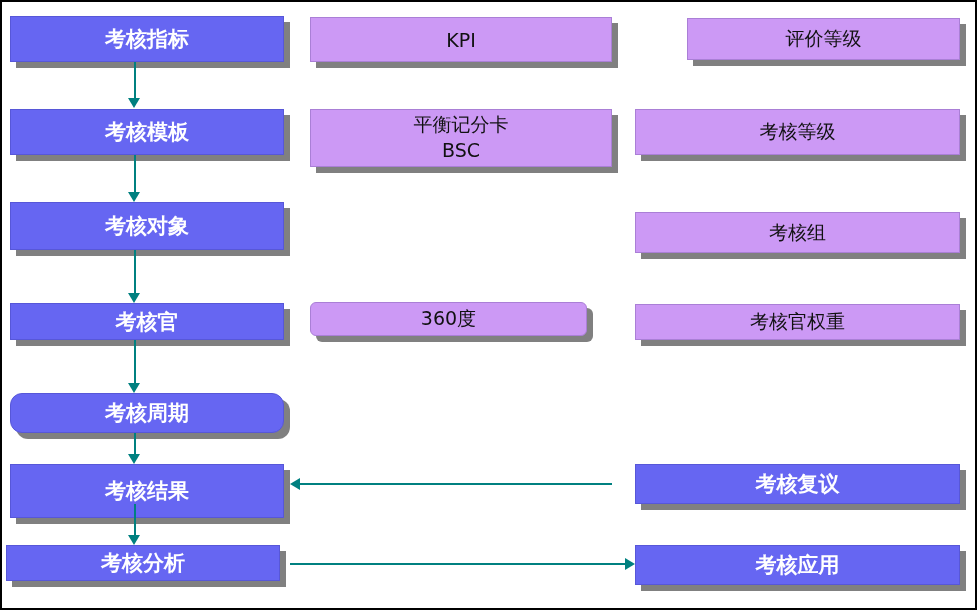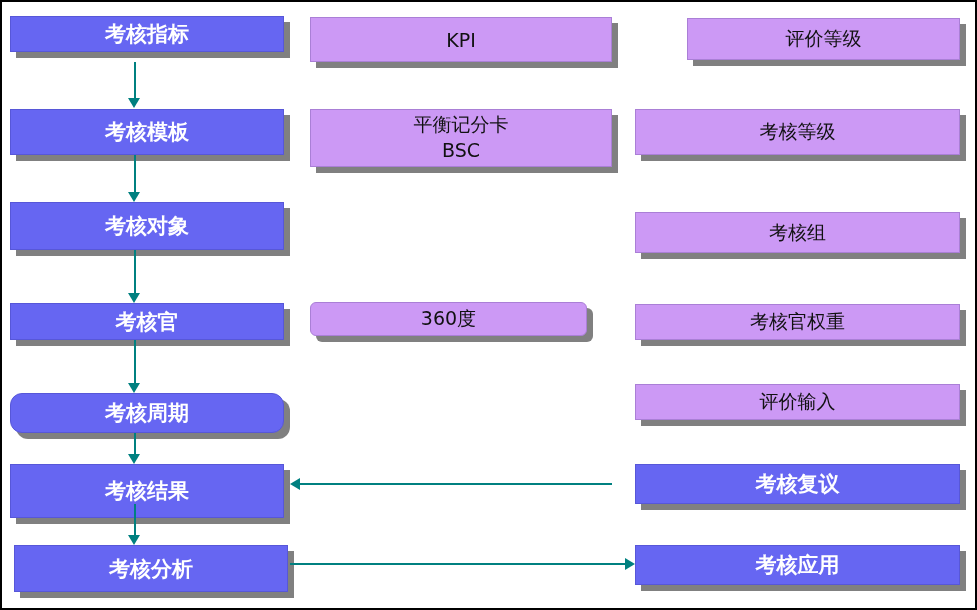--- a/index.html
+++ b/index.html
@@ -36,27 +36,27 @@
   .box.light {
     background: #CC99F5;
     border: 1px solid #aa7fd6;
     color: #111111;
     font-weight: normal;
     font-size: 19px;
   }
   .two-line { white-space: pre-line; line-height: 1.35; }
 
   
-  #n-step-0 { left: 8px;  top: 14px;  width: 274px; height: 36px; }
+  #n-step-0 { left: 8px;  top: 14px;  width: 274px; height: 46px; }
   #n-step-1 { left: 8px;  top: 107px; width: 274px; height: 46px; }
   #n-step-2 { left: 8px;  top: 200px; width: 274px; height: 48px; }
   #n-step-3 { left: 8px;  top: 301px; width: 274px; height: 37px; }
   #n-step-4 { left: 8px;  top: 391px; width: 274px; height: 40px; border-radius: 12px; }
   #n-step-5 { left: 8px;  top: 462px; width: 274px; height: 54px; }
-  #n-step-6 { left: 12px;  top: 543px; width: 274px; height: 47px; }
+  #n-step-6 { left: 4px;  top: 543px; width: 274px; height: 36px; }
 
   
   #n-kpi { left: 308px; top: 15px;  width: 302px; height: 45px; }
   #n-bsc { left: 308px; top: 107px; width: 302px; height: 58px; }
   #n-360 { left: 308px; top: 300px; width: 277px; height: 34px; border-radius: 6px; }
 
   
   #n-cfg-0 { left: 685px; top: 16px;  width: 273px; height: 42px; }
   #n-cfg-1 { left: 633px; top: 107px; width: 325px; height: 46px; }
   #n-cfg-2 { left: 633px; top: 210px; width: 325px; height: 41px; }
@@ -129,21 +129,20 @@
 
   <div class="box light" id="n-kpi">KPI</div>
   <div class="box light two-line" id="n-bsc">平衡记分卡
 BSC</div>
   <div class="box light" id="n-360">360度</div>
 
   <div class="box light" id="n-cfg-0">评价等级</div>
   <div class="box light" id="n-cfg-1">考核等级</div>
   <div class="box light" id="n-cfg-2">考核组</div>
   <div class="box light" id="n-cfg-3">考核官权重</div>
-  <div class="box light" id="n-cfg-4">评价输入</div>
 
   <div class="box dark" id="n-act-0">考核复议</div>
   <div class="box dark" id="n-act-1">考核应用</div>
 
   <div class="vshaft" id="a1-shaft"></div>
   <div class="vhead" id="a1-head"></div>
   <div class="vshaft" id="a2-shaft"></div>
   <div class="vhead" id="a2-head"></div>
   <div class="vshaft" id="a3-shaft"></div>
   <div class="vhead" id="a3-head"></div>

